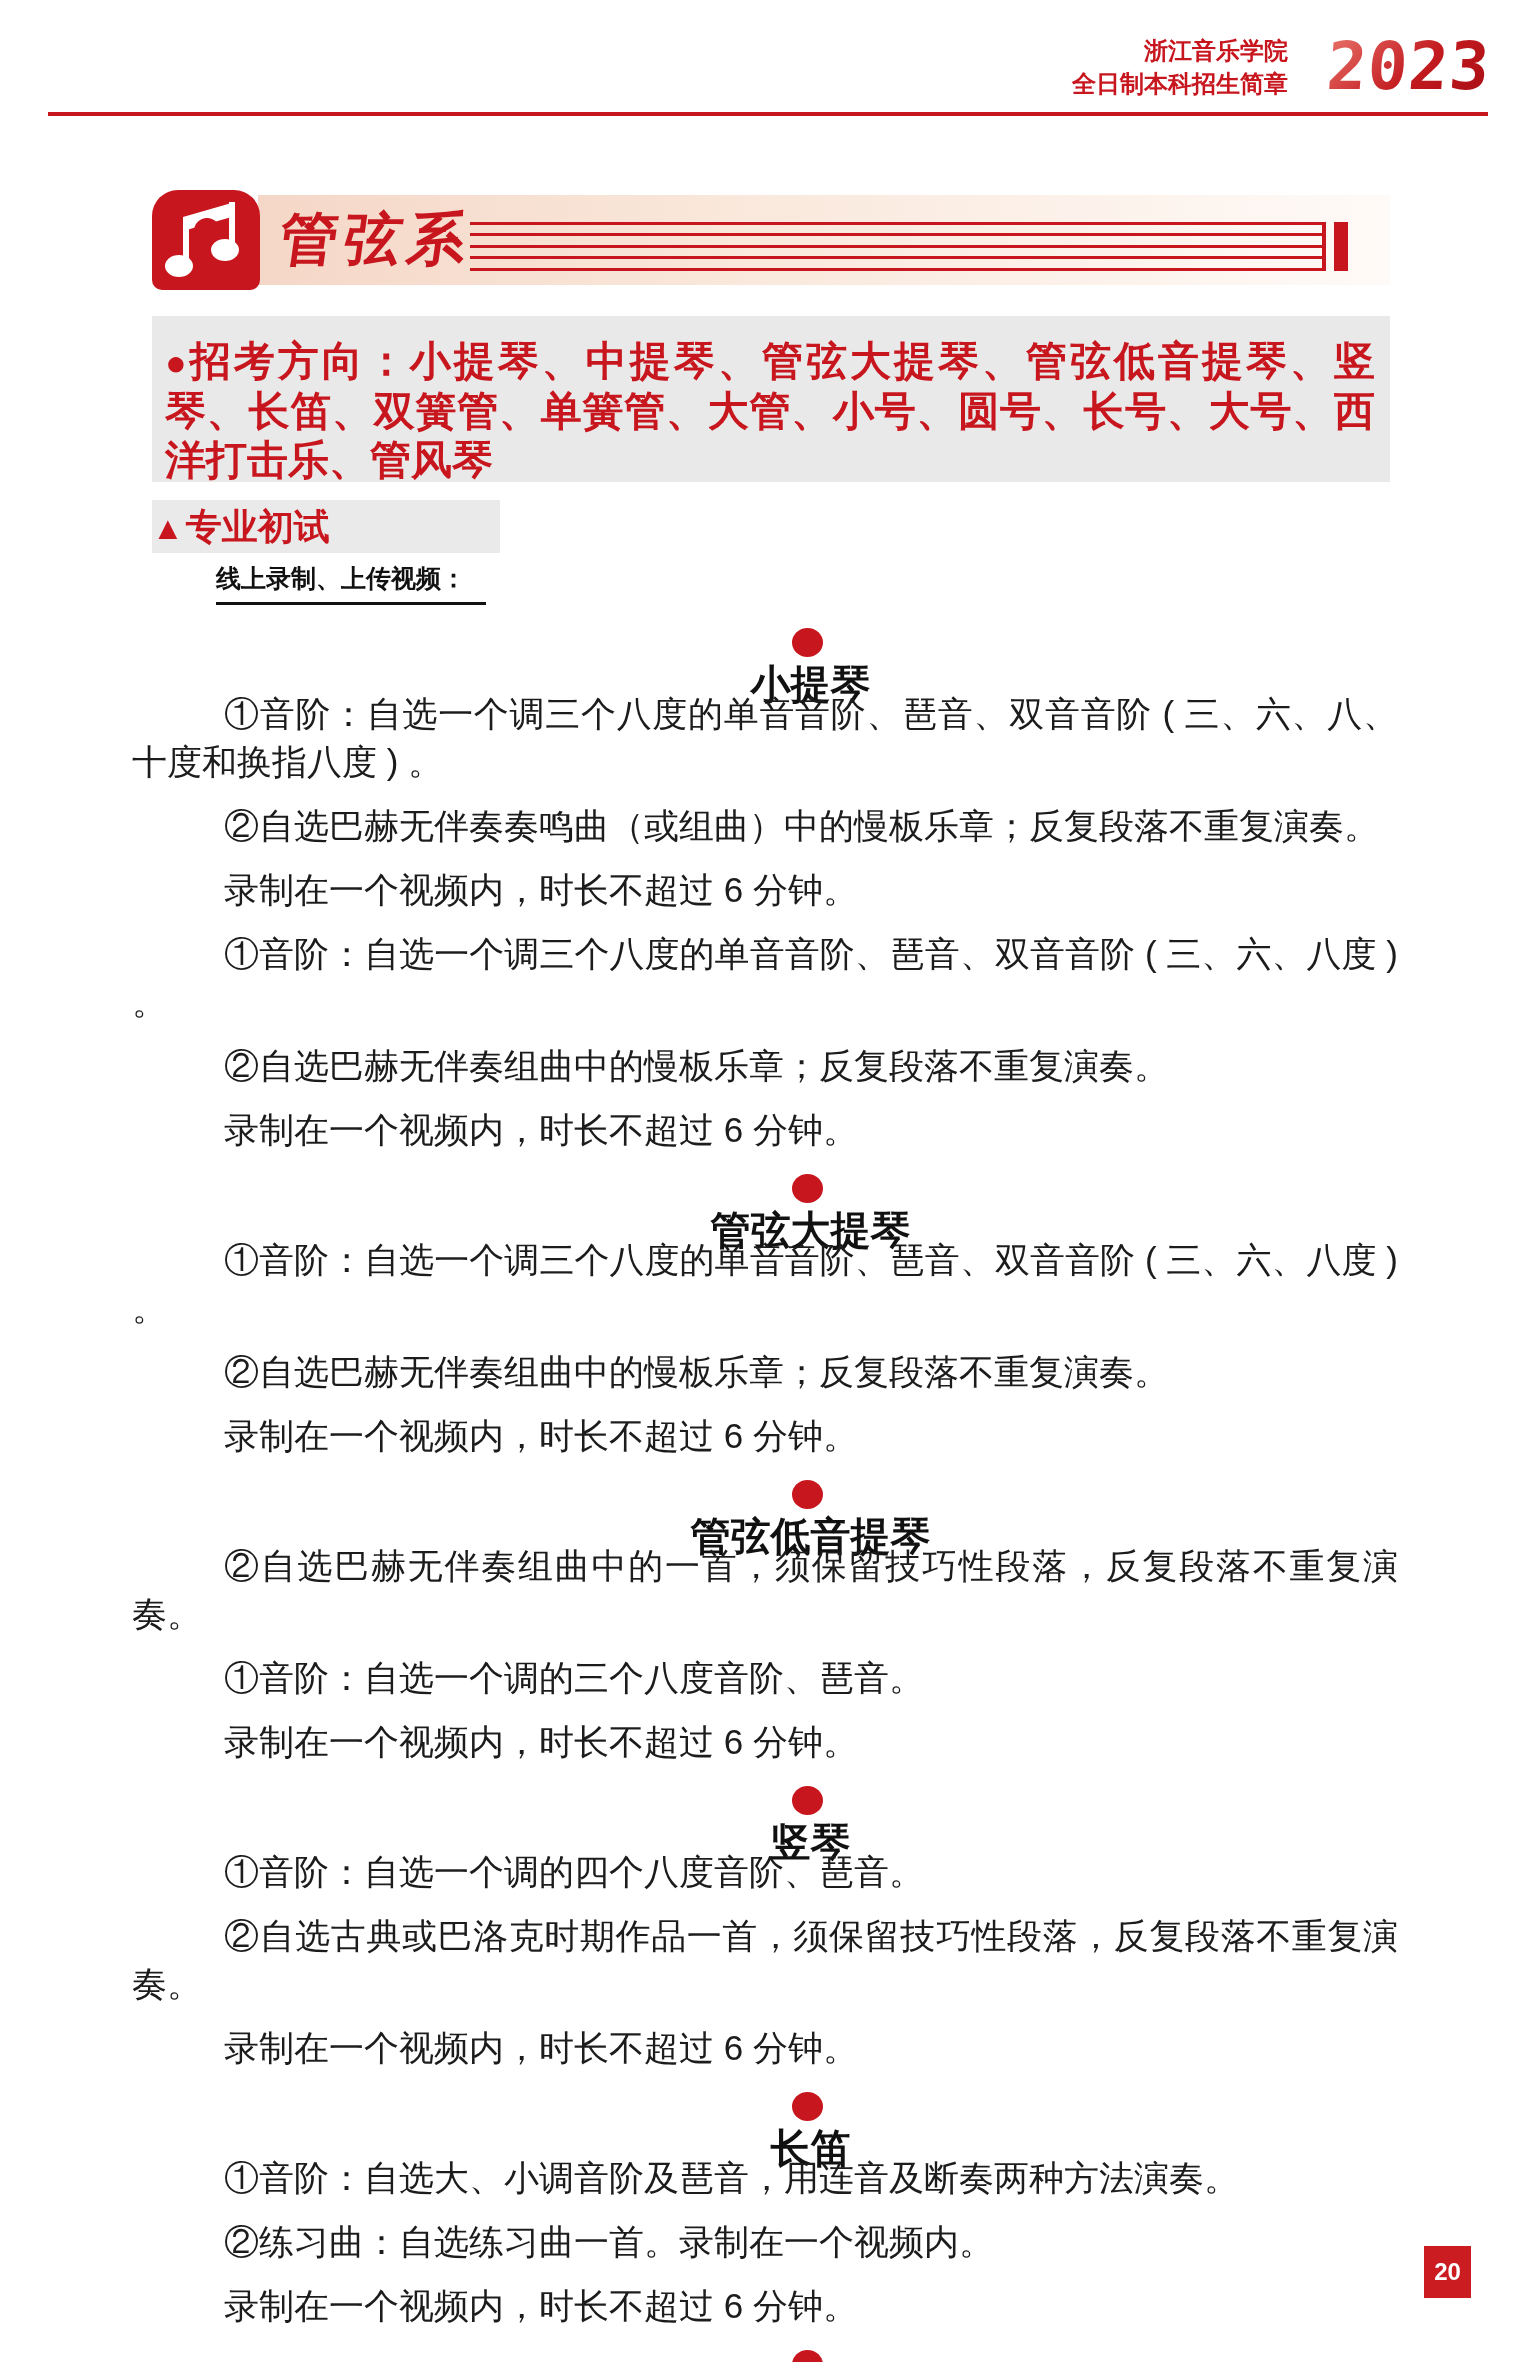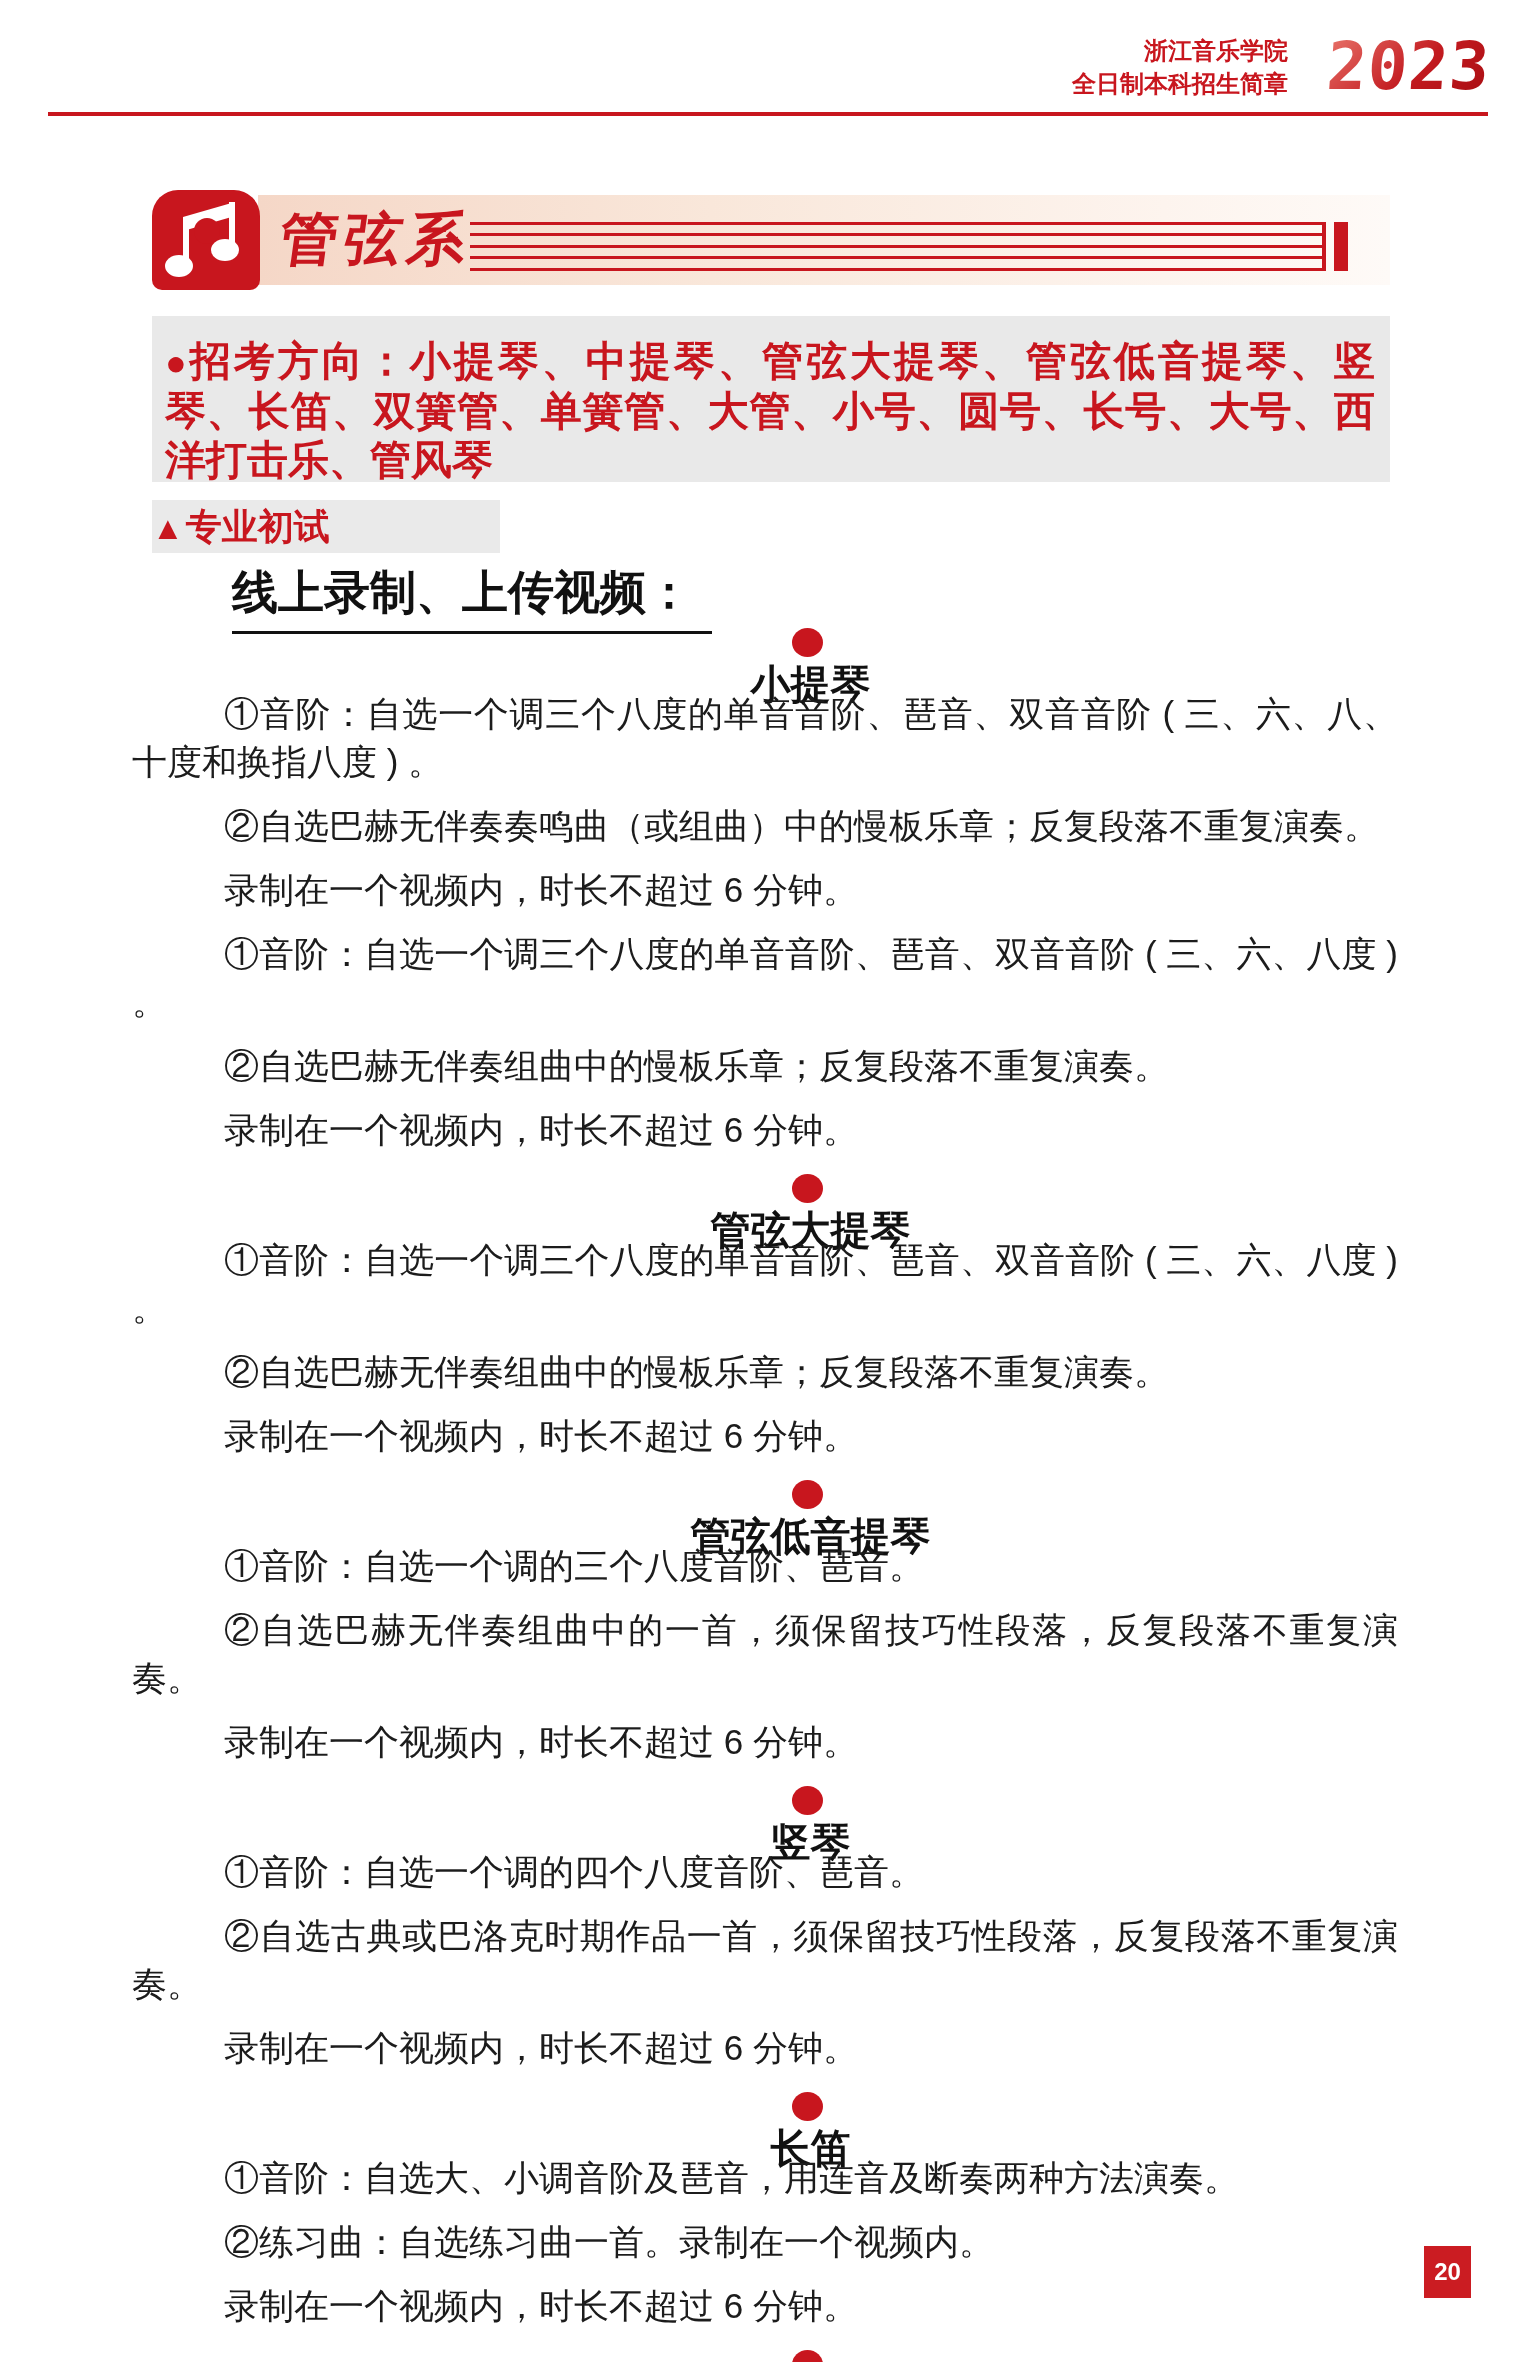--- a/index.html
+++ b/index.html
@@ -54,21 +54,21 @@
 
   
   .exam-tab {
     position:absolute; left:152px; top:500px; width:348px; height:53px;
     background:#eaeaea; line-height:53px; 
     font-size:36px; font-weight:bold; color:var(--red); white-space:nowrap;
   }
   .exam-tab .tri { font-size:32px; margin-right:2px; }
 
   .upload-note {
-    position:absolute; left:232px; top:562px; font-size:46px; font-weight:bold; color:#111;
+    position:absolute; left:216px; top:562px; font-size:25px; font-weight:bold; color:#111;
     padding:0 20px 7px 0; border-bottom:3px solid #111; white-space:nowrap;
   }
 
   
   .sections { position:absolute; left:132px; top:608px; width:1266px; }
   .section-title {
     display:flex; align-items:center; height:40px; margin:20px 0 22px 91px;
     font-size:40px; font-weight:bold; color:#111;flex-direction:column;
   }
   .bullet-dot {
@@ -173,24 +173,24 @@
   <p>录制在一个视频内，时长不超过 6 分钟。</p>
 </div>
   </div>
 
   <div class="section">
     <div class="section-title">
       <span class="bullet-dot"></span>
       <span>管弦低音提琴</span>
     </div>
     <div>
+  <p>②自选巴赫无伴奏组曲中的一首，须保留技巧性段落，反复段落不重复演奏。</p>
+
   <p>①音阶：自选一个调的三个八度音阶、琶音。</p>
 
-  <p>②自选巴赫无伴奏组曲中的一首，须保留技巧性段落，反复段落不重复演奏。</p>
-
   <p>录制在一个视频内，时长不超过 6 分钟。</p>
 </div>
   </div>
 
   <div class="section">
     <div class="section-title">
       <span class="bullet-dot"></span>
       <span>竖琴</span>
     </div>
     <div>

